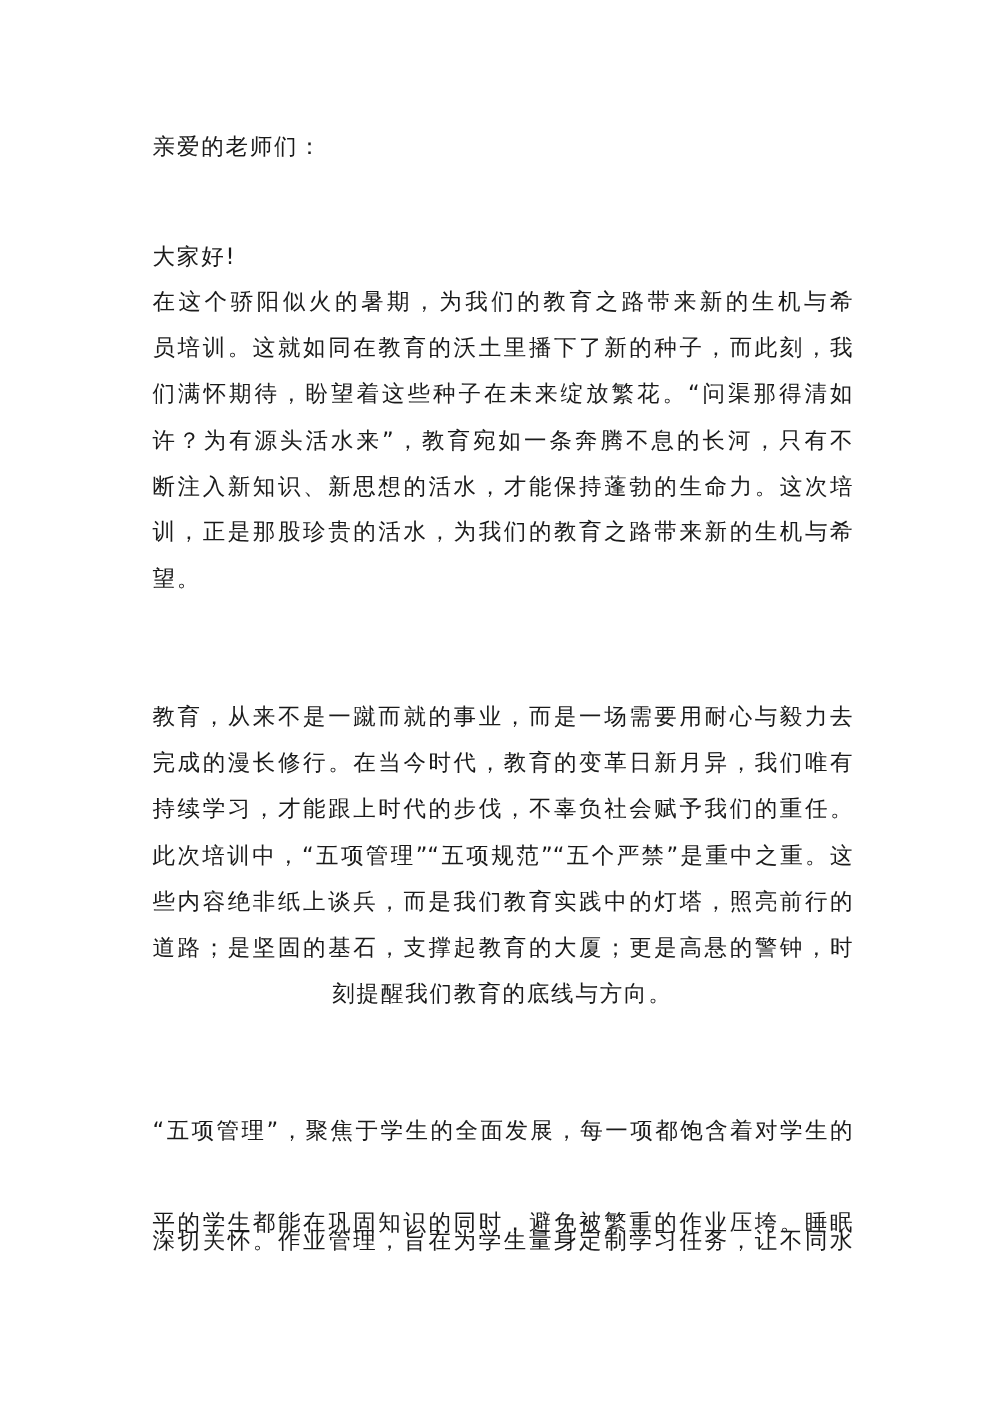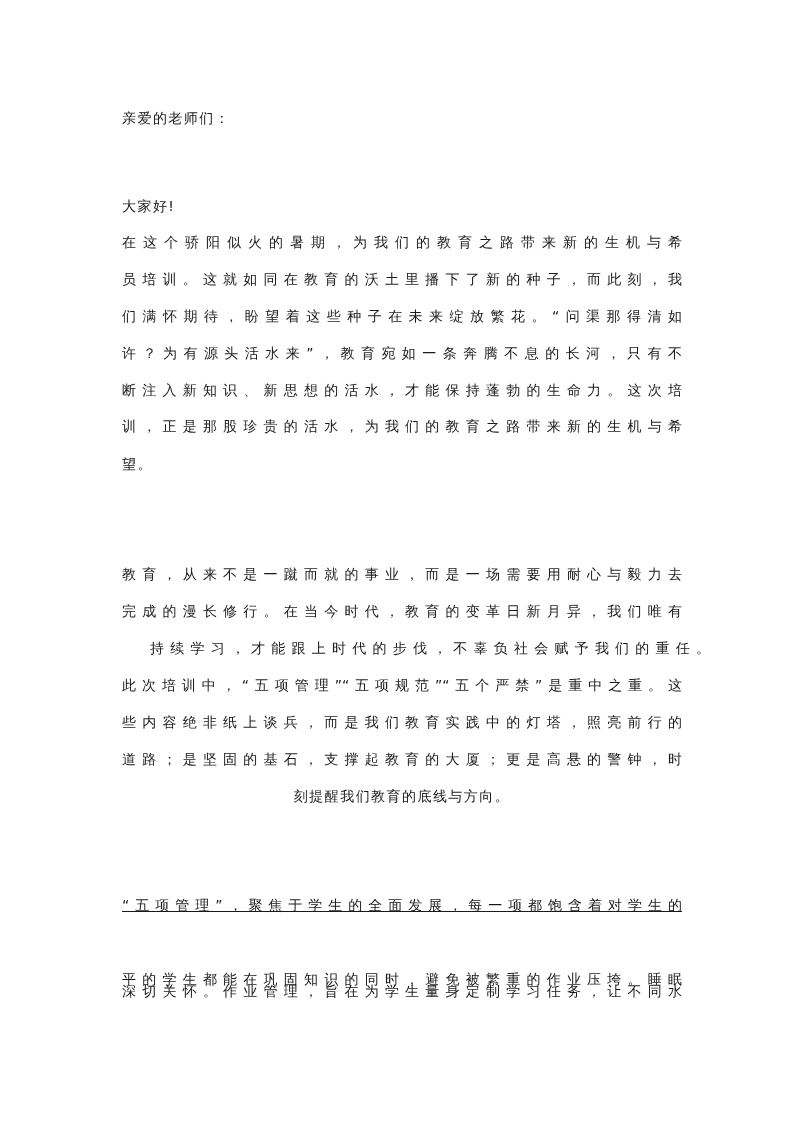--- a/index.html
+++ b/index.html
@@ -18,21 +18,21 @@
     .page {
       position: absolute;
       left: 122px;
       top: 0;
       width: 560px;
     }
     .line {
       position: absolute;
       left: 0;
       width: 560px;
-      font-size: 14px;
+      font-size: 18px;
       line-height: 24px;
       white-space: nowrap;
       letter-spacing: 1.45px;
     }
     .justify {
       text-align: justify;
       text-align-last: justify;
       letter-spacing: 0;
     }
   </style>
@@ -49,25 +49,25 @@
     <div class="line justify" style="top:304px;">们满怀期待，盼望着这些种子在未来绽放繁花。“问渠那得清如</div>
     <div class="line justify" style="top:341px;">许？为有源头活水来”，教育宛如一条奔腾不息的长河，只有不</div>
     <div class="line justify" style="top:378px;">断注入新知识、新思想的活水，才能保持蓬勃的生命力。这次培</div>
     <div class="line justify" style="top:415px;font-family:Liberation Mono, monospace;">训，正是那股珍贵的活水，为我们的教育之路带来新的生机与希</div>
     <div class="line" style="top:452px;">望。</div>
   </div>
 
   <div>
     <div class="line justify" style="top:562px;">教育，从来不是一蹴而就的事业，而是一场需要用耐心与毅力去</div>
     <div class="line justify" style="top:599px;">完成的漫长修行。在当今时代，教育的变革日新月异，我们唯有</div>
-    <div class="line justify" style="top:636px;margin-left:28px;">持续学习，才能跟上时代的步伐，不辜负社会赋予我们的重任。</div>
+    <div class="line justify" style="top:636px;">持续学习，才能跟上时代的步伐，不辜负社会赋予我们的重任。</div>
     <div class="line justify" style="top:673px;">此次培训中，“五项管理”“五项规范”“五个严禁”是重中之重。这</div>
     <div class="line justify" style="top:710px;">些内容绝非纸上谈兵，而是我们教育实践中的灯塔，照亮前行的</div>
     <div class="line justify" style="top:747px;">道路；是坚固的基石，支撑起教育的大厦；更是高悬的警钟，时</div>
     <div class="line" style="top:784px;text-align:center;">刻提醒我们教育的底线与方向。</div>
   </div>
 
   <div>
-    <div class="line justify" style="top:893px;text-decoration:underline;">“五项管理”，聚焦于学生的全面发展，每一项都饱含着对学生的</div>
+    <div class="line justify" style="top:893px;">“五项管理”，聚焦于学生的全面发展，每一项都饱含着对学生的</div>
     <div class="line justify" style="top:980px;font-family:Liberation Serif, serif;">深切关怀。作业管理，旨在为学生量身定制学习任务，让不同水</div>
     <div class="line justify" style="top:967px;">平的学生都能在巩固知识的同时，避免被繁重的作业压垮。睡眠</div>
   </div>
 </div>
 
 </body></html>

